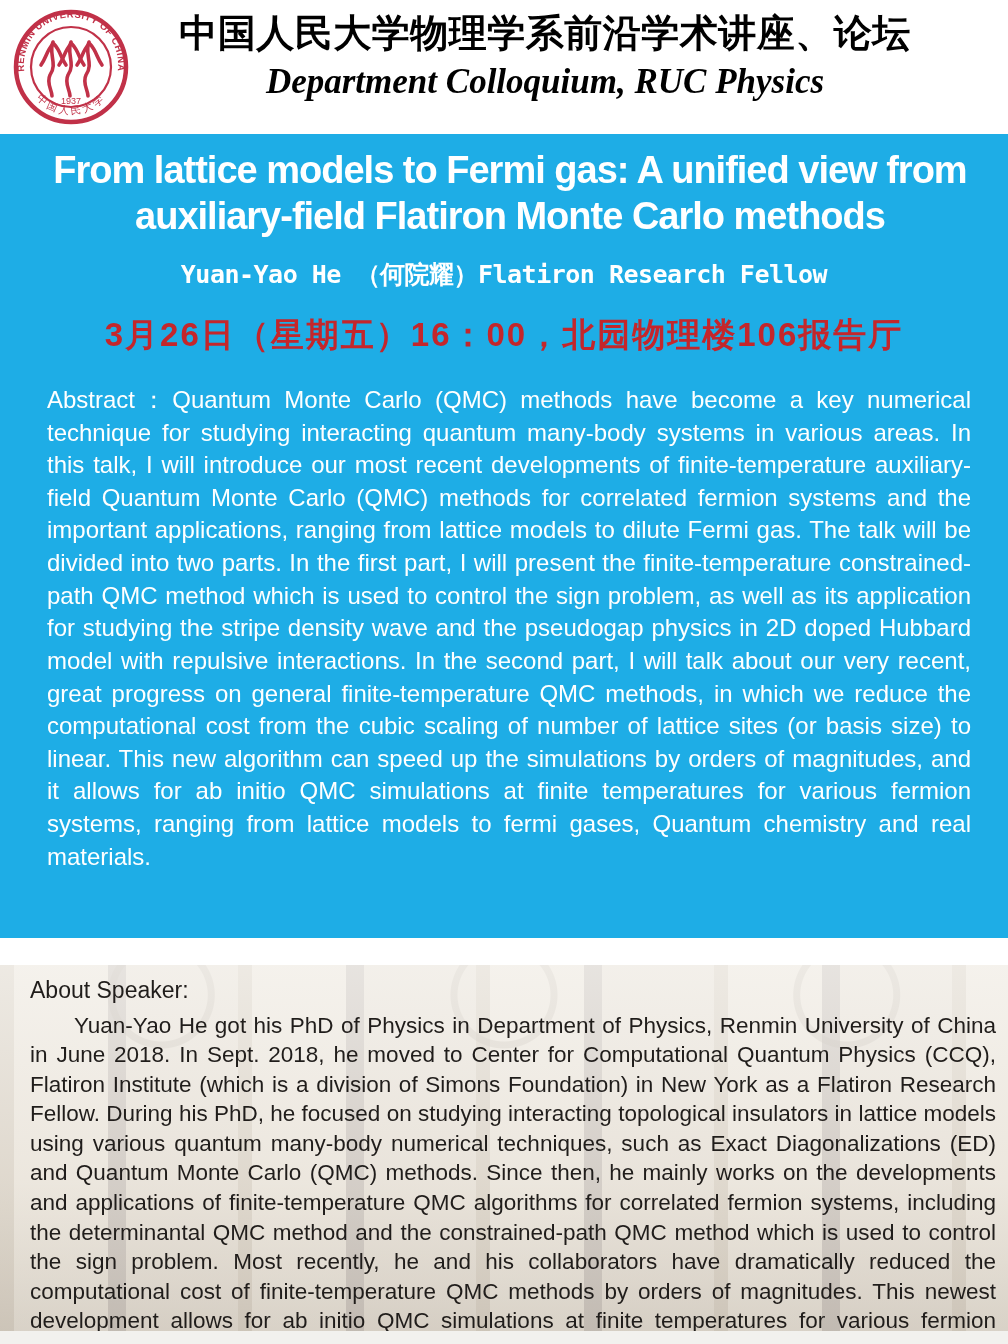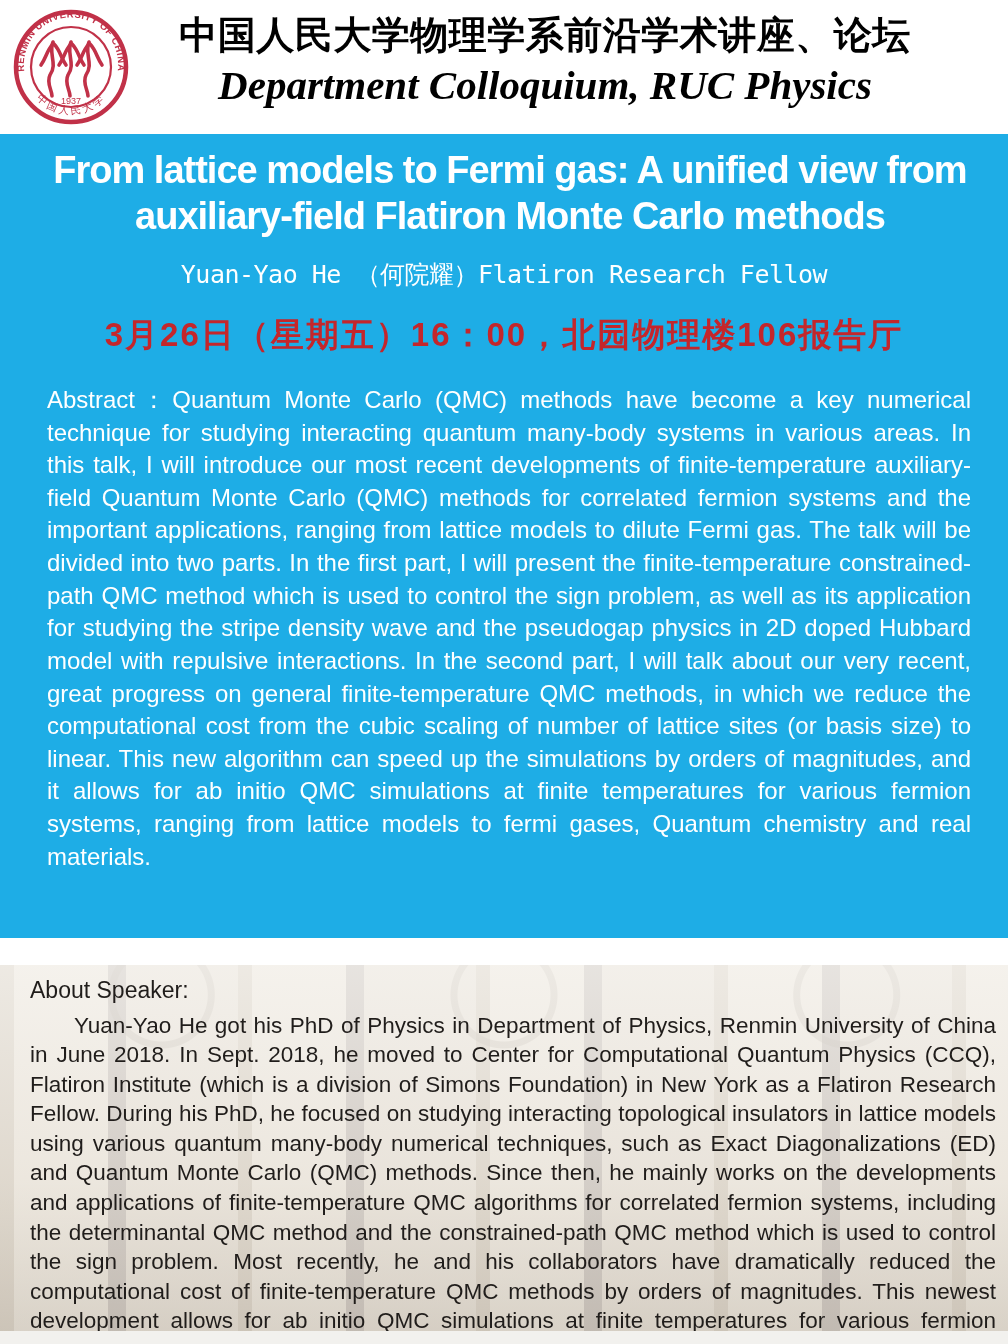--- a/index.html
+++ b/index.html
@@ -4,31 +4,31 @@
 <style>
   html,body{margin:0;padding:0;background:#888;}
   .page{position:relative;width:1008px;height:1344px;margin:0 auto;background:#fff;overflow:hidden;
         font-family:"Liberation Sans",sans-serif;}
 
   
   .header{position:relative;height:134px;background:#ffffff;}
   .logo{position:absolute;left:12px;top:8px;width:118px;height:118px;}
   .header-titles{margin-left:178px;padding-right:96px;text-align:center;padding-top:13px;}
   .title-cn{font-size:38px;font-weight:bold;color:#000;letter-spacing:0.5px;line-height:1.2;
-            font-family:Liberation Sans, sans-serif;}
-  .title-en{margin-top:4px;font-size:41px;font-weight:bold;font-style:italic;color:#000;
+            font-family:Liberation Mono, monospace;}
+  .title-en{margin-top:4px;font-size:35px;font-weight:bold;font-style:italic;color:#000;
             font-family:"Liberation Serif",serif;line-height:1.1;}
 
   
   .blue{height:804px;background:#1EADE6;color:#fff;overflow:hidden;}
   .talk-title{padding-top:14px;text-align:center;font-weight:bold;font-size:38px;
               line-height:1.21;letter-spacing:-1px;color:#fff;}
   .talk-title .line{display:block;white-space:nowrap;padding-left:12px;}
   .speakers{margin-top:16px;text-align:center;font-family:"DejaVu Sans Mono",monospace;
-            font-size:25px;line-height:1.48;font-weight:normal;letter-spacing:-0.5px;}
+            font-size:25px;line-height:1.48;font-weight:bold;letter-spacing:-0.5px;}
   .datetime{margin-top:20px;text-align:center;color:#C4262B;font-size:33px;font-weight:700;
             letter-spacing:2px;white-space:nowrap;}
   .abstract{margin:26px 37px 0 47px;font-size:24px;line-height:1.36;text-align:justify;
             color:#fff;}
 
   
   .about{position:relative;height:394px;padding:12px 12px 0 30px;box-sizing:border-box;
          color:#201D1B;
          background-color:#cfc4b4;
          background-image:

